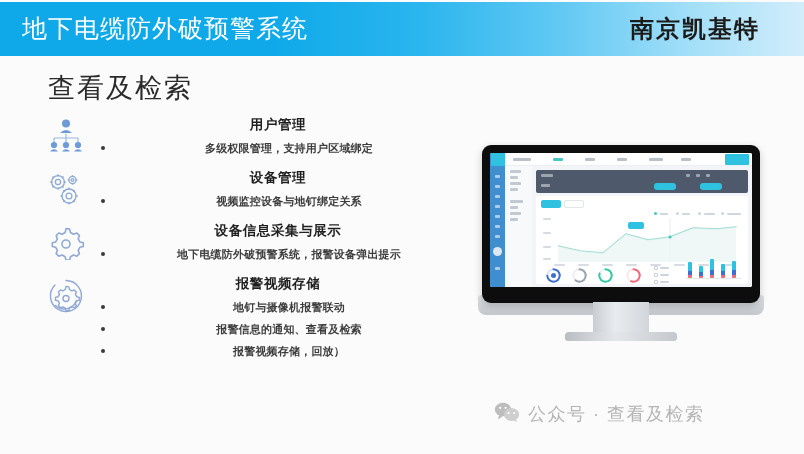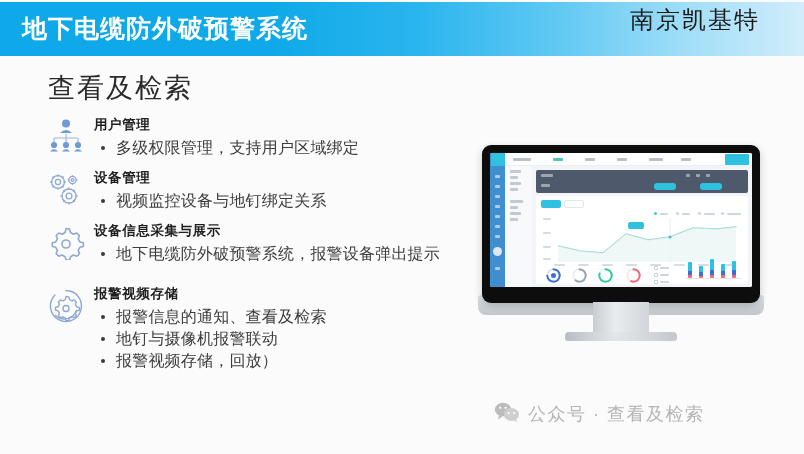--- a/index.html
+++ b/index.html
@@ -22,30 +22,30 @@
     left: 0; top: 2px;
     width: 804px; height: 54px;
     background: linear-gradient(to right,
         #0fa9e9 0%, #0fa9e9 34%, #2ab5ee 52%,
         #63c9f3 70%, #a3dff8 86%, #d2edfb 100%);
   }
   #header-title {
     position: absolute;
     left: 22px; top: 10px;
     font-size: 25px;
-    font-weight: bold;
+    font-weight: normal;
     color: #ffffff;
     letter-spacing: 1px;
     white-space: nowrap;
   }
   #header-brand {
     position: absolute;
-    right: 44px; top: 2px;
+    right: 44px; top: 11px;
     font-size: 24px;
-    font-weight: normal;
+    font-weight: bold;
     color: #1b1b1b;
     font-family: "DejaVu Serif", "Liberation Serif", serif;
     letter-spacing: 2px;
     white-space: nowrap;
   }
 
   
   #page-title {
     position: absolute;
     left: 48px; top: 70px;
@@ -66,52 +66,53 @@
     display: flex;
     align-items: flex-start;
   }
   .feature-icon {
     width: 48px;
     min-width: 48px;
     padding-top: 2px;
     display: flex;
     justify-content: center;
   }
-  .feature-body { flex: 1; padding-left: 4px; }
+  .feature-body { flex: 1; padding-left: 4px; text-align: center; }
   .feature-heading {
     font-size: 13.5px;
     font-weight: bold;
     color: #1f1f1f;
     letter-spacing: 0.6px;
     white-space: nowrap;
     margin-bottom: 3px;
   }
   .feature-bullets { list-style: none; }
   .feature-bullets li {
     position: relative;
-    font-size: 16px;
+    font-size: 11px;
     color: #3d3d3d;
     letter-spacing: 0.2px;
     line-height: 22px;
     padding-left: 22px;
     white-space: nowrap;
+    font-weight: bold;
   }
   .feature-bullets li::before {
     content: "";
     position: absolute;
     left: 7px; top: 9px;
     width: 4px; height: 4px;
     border-radius: 50%;
     background: #3a3a3a;
   }
 
   
   #feature-section-0 { margin-bottom: 10px; }
   #feature-section-1 { margin-bottom: 10px; }
-  #feature-section-2 { margin-bottom: 20px; }
+  #feature-section-2 { margin-bottom: 10px; }
 
   
   #monitor {
     position: absolute;
     left: 482px; top: 145px;
     width: 278px; height: 205px;
   }
   #monitor-bezel {
     position: absolute;
     left: 0; top: 0;
@@ -402,22 +403,22 @@
                      -2.5-0.9 -2.3 1.3 -0.7 2.6 -2.8 0 -0.7-2.6 -2.3-1.3
                      -2.5 0.9 -2-2 0.9-2.5 -1.3-2.3 -2.6-0.7 0-2.8 2.6-0.7
                      1.3-2.3 -0.9-2.5 2-2 2.5 0.9 2.3-1.3 0.7-2.6 z" stroke-linejoin="round"></path>
             <circle cx="19" cy="21.5" r="3"></circle>
           </g>
         </svg>
       </div>
       <div class="feature-body">
         <div class="feature-heading">报警视频存储</div>
         <ul class="feature-bullets">
+          <li>地钉与摄像机报警联动</li>
           <li>报警信息的通知、查看及检索</li>
-          <li>地钉与摄像机报警联动</li>
           <li>报警视频存储，回放）</li>
         </ul>
       </div>
     </div>
 
   </div>
 
   <div id="monitor">
     <div id="monitor-chin"></div>
     <div id="monitor-bezel">

